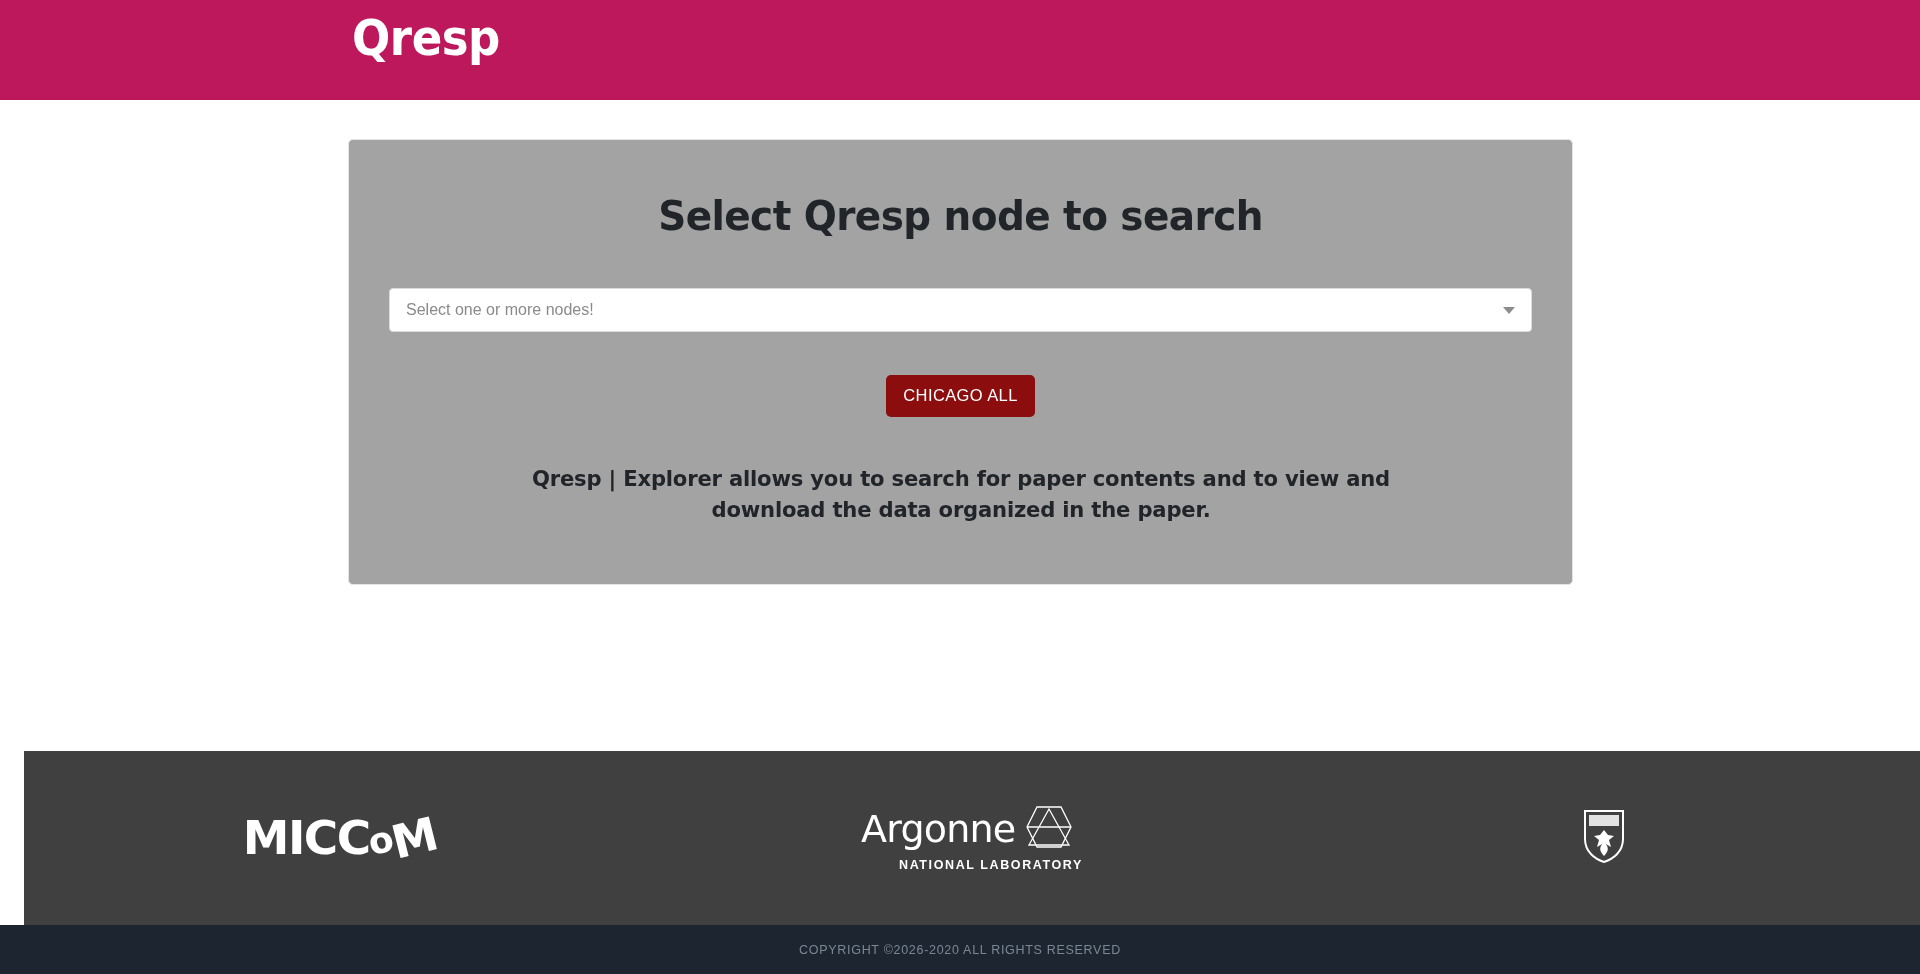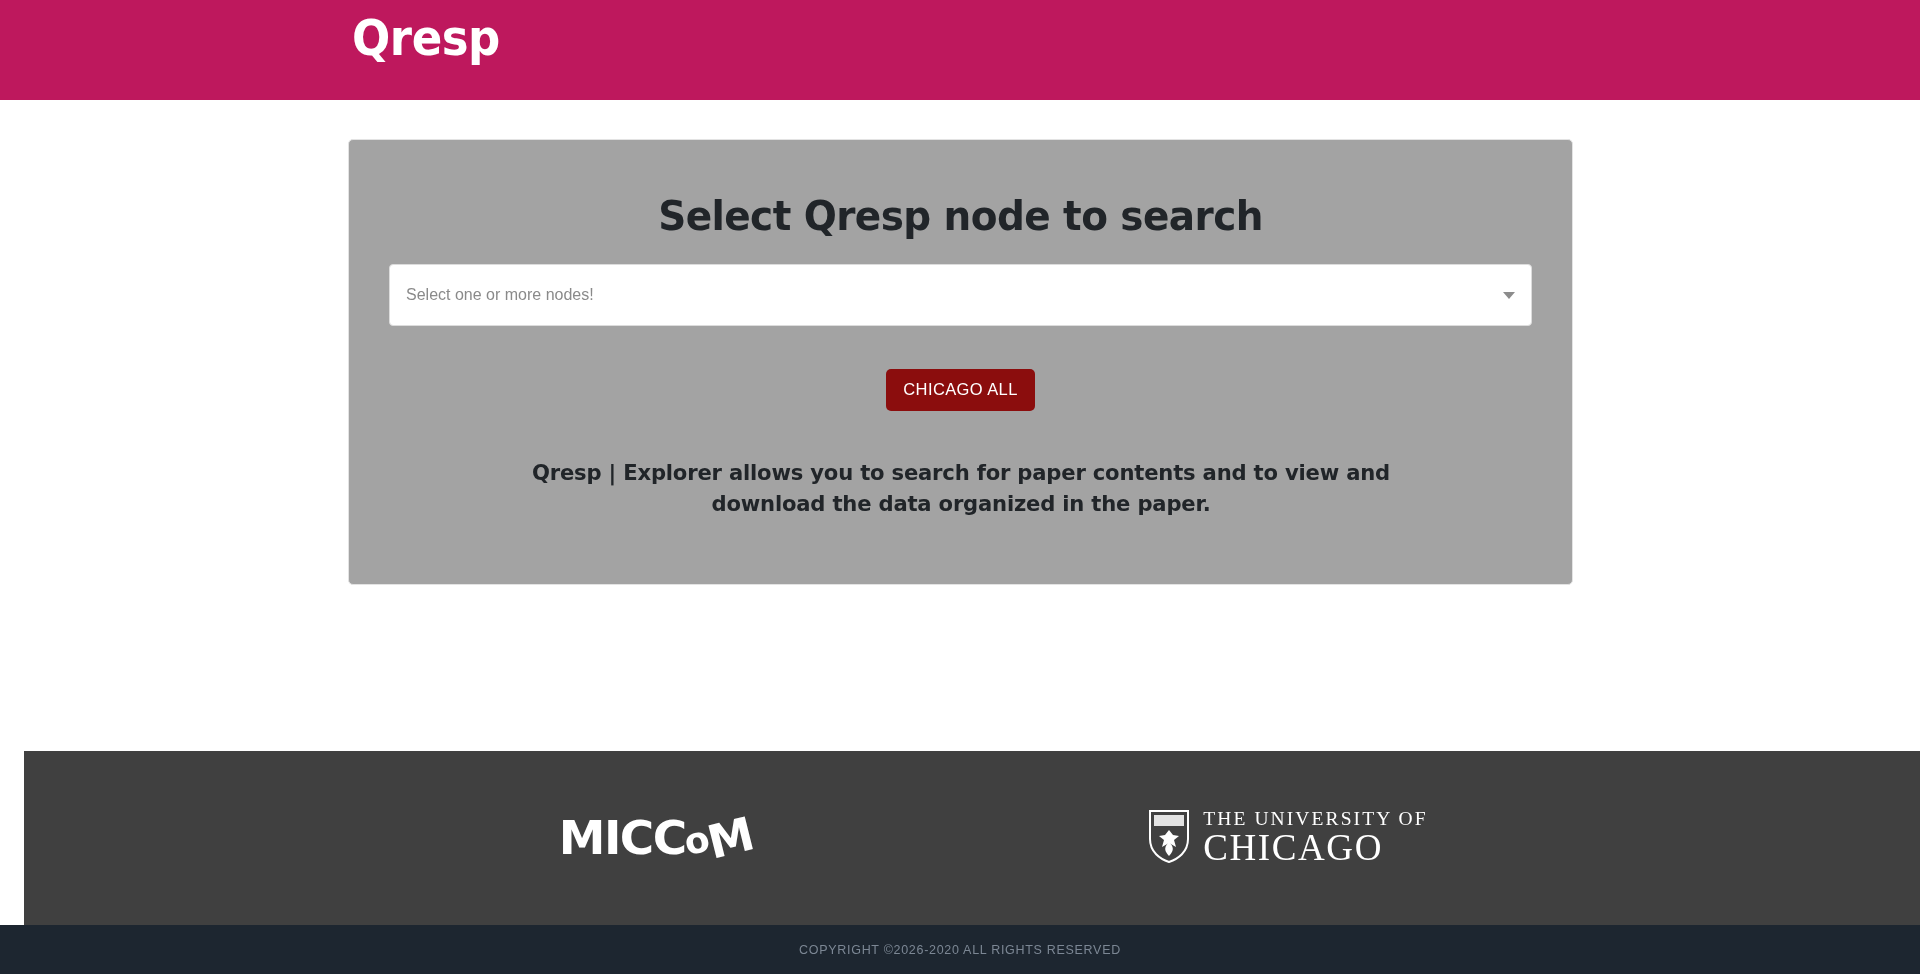--- a/index.html
+++ b/index.html
@@ -90,23 +90,23 @@
   .page-title {
     font-family: "DejaVu Sans", sans-serif;
     font-size: 41px;
     font-weight: 700;
     color: #212529;
     letter-spacing: -0.6px;
     transform: scaleX(0.95);
   }
 
   .select-wrap {
-    margin: 24px auto 0 auto;
+    margin: 48px auto 0 auto;
     width: 1143px;
-    height: 62px;
+    height: 44px;
     border: 1px solid #dcdcdc;
     border-radius: 4px;
     background: #ffffff;
     display: flex;
     align-items: center;
     position: relative;
     text-align: left;
   }
 
   .select-placeholder {
@@ -300,35 +300,46 @@
 <footer class="site-footer">
 
   <div class="logo-slot">
     <span class="miccom">
       <span class="m1">MICC</span>
         <span class="tilt-o">o</span>
         <span class="tilt-m">M</span>
     </span>
   </div>
 
+  <div class="logo-slot">
+    <div class="argonne">
+      <div class="argonne-top">
+        <span class="argonne-word">Argonne</span>
+        <span>
+          <svg width="48" height="44" viewBox="0 0 48 44" fill="none" stroke="#ffffff" stroke-width="1.3">
+            <polygon points="12,2 36,2 46,22 36,42 12,42 2,22"></polygon>
+            <polygon points="24,4 44,40 4,40"></polygon>
+            <line x1="2" y1="22" x2="46" y2="22"></line>
+          </svg>
+        </span>
+      </div>
+      <div class="argonne-sub">NATIONAL LABORATORY</div>
+    </div>
+  </div>
 
   <div class="logo-slot">
     <div class="uchicago">
       <span>
         <svg width="42" height="55" viewBox="0 0 42 55">
           <path d="M2 2 H40 V30 C40 43 30 50 21 53 C12 50 2 43 2 30 Z" fill="none" stroke="#ffffff" stroke-width="2"></path>
           <rect x="6" y="6" width="30" height="11" fill="#ffffff" opacity="0.85"></rect>
           <path d="M21 21 L25 26 L31 27 L26 31 L28 38 L21 34 L14 38 L16 31 L11 27 L17 26 Z" fill="#ffffff"></path>
           <path d="M21 33 C17 37 15 41 21 47 C27 41 25 37 21 33 Z" fill="#ffffff"></path>
         </svg>
       </span>
-      <div class="uc-text">
-        <span class="uc-line1">THE UNIVERSITY OF</span>
-        <span class="uc-line2">CHICAGO</span>
-      </div>
     </div>
   </div>
 
 </footer>
 
 <div class="copyright-bar">
   <span class="copyright-text">COPYRIGHT ©2026-2020 ALL RIGHTS RESERVED</span>
 </div>
 
 </body></html>

